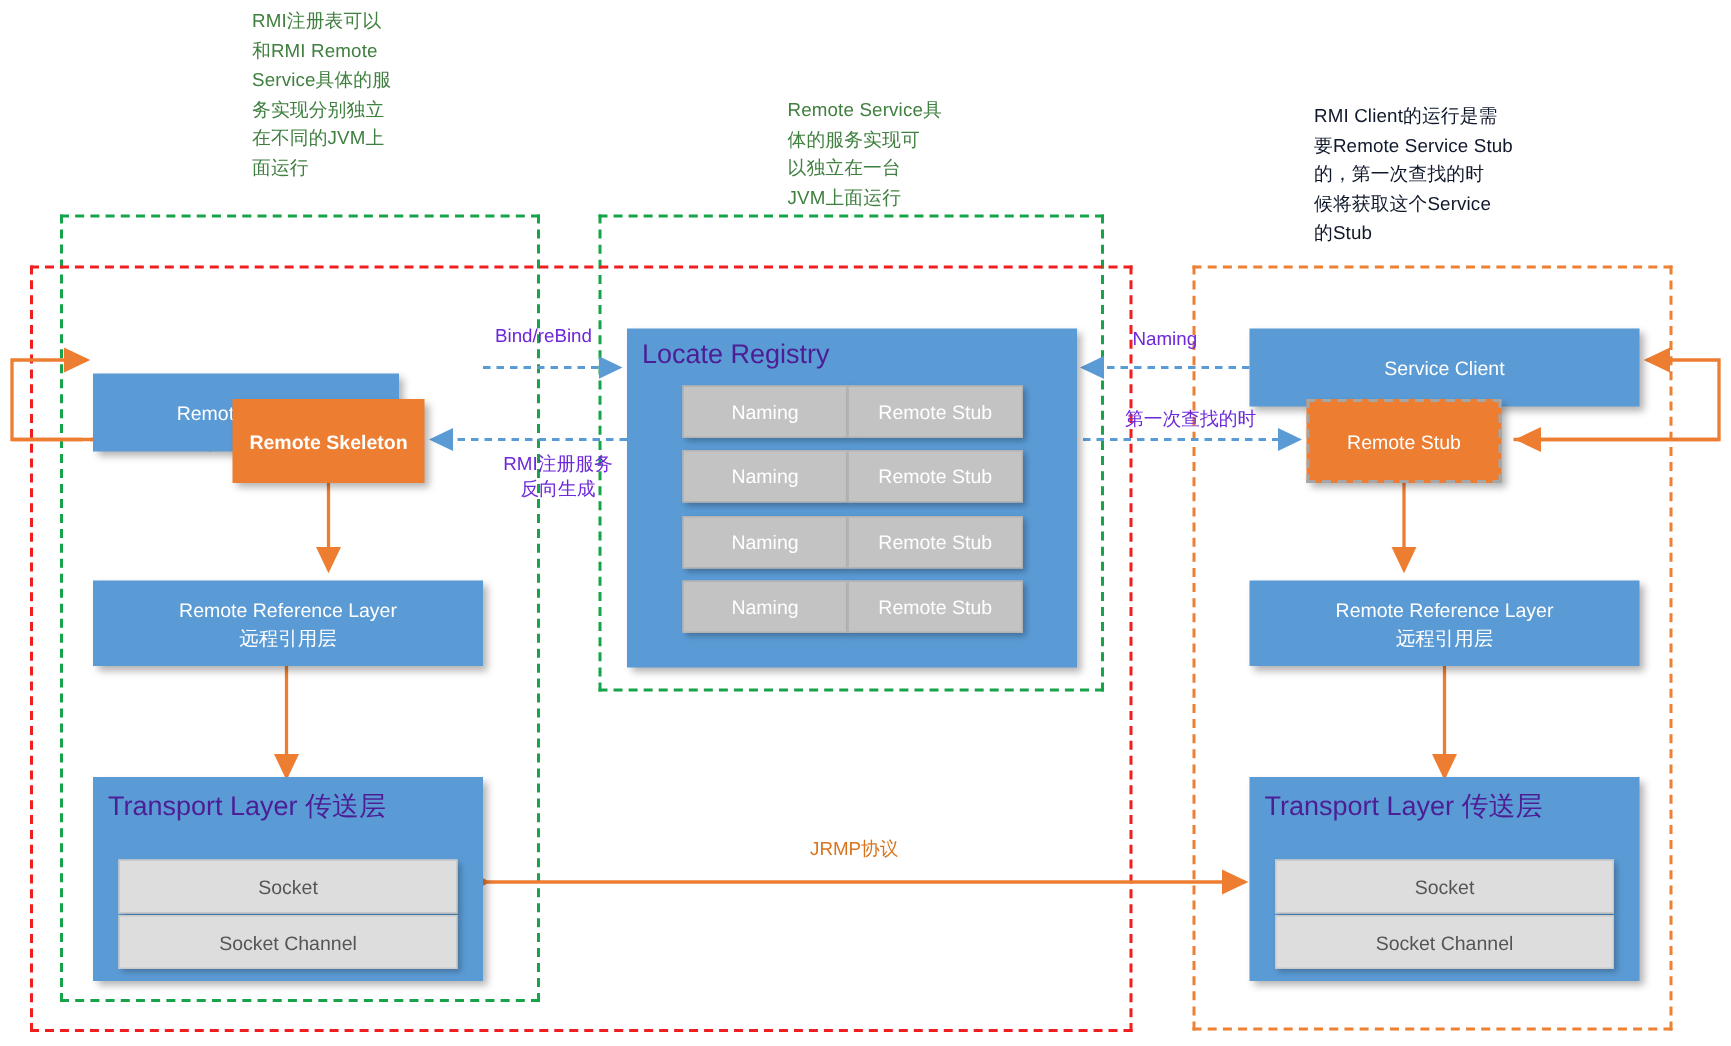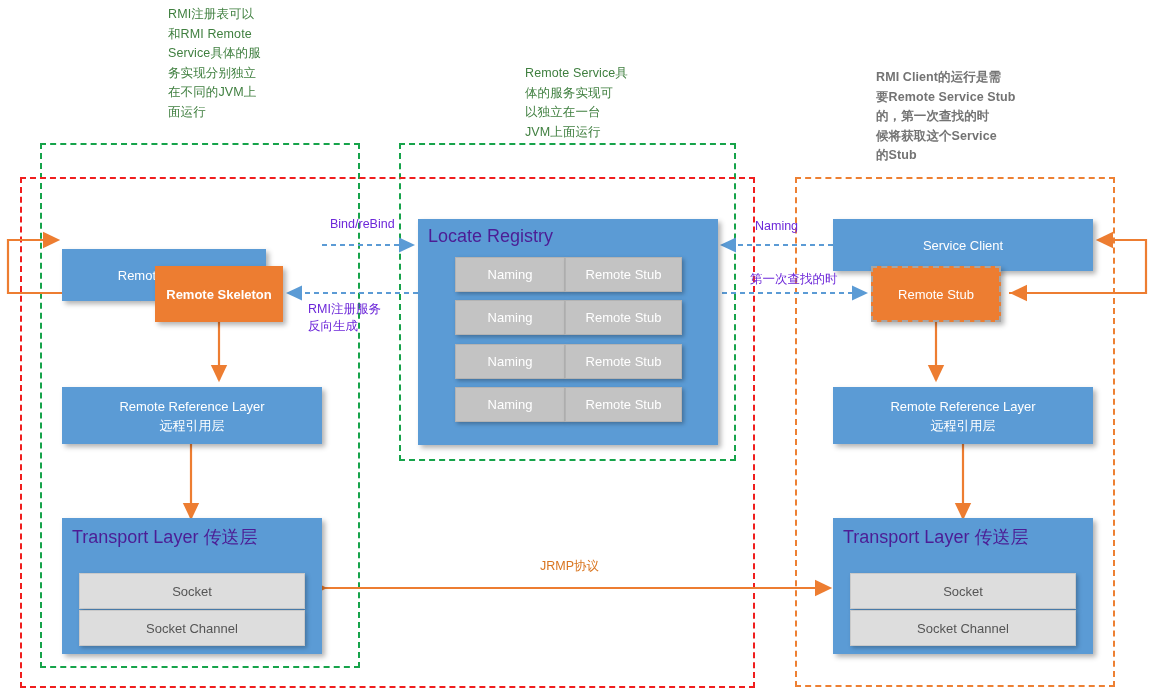--- a/index.html
+++ b/index.html
@@ -20,21 +20,21 @@
 
   
   .annot {
     position: absolute;
     font-size: 12.5px;
     line-height: 19.5px;
     white-space: pre-line;
     letter-spacing: 0.1px;
   }
   .annot-green { color: #3f7f3f; }
-  .annot-orange { color: #737373; font-weight: bold; }
+  .annot-orange { color: #0f172a; }
 
   
   .region {
     position: absolute;
     box-sizing: border-box;
     background: transparent;
   }
   .region-green { border: 2px dashed #16a34a; }
   .region-red   { border: 2px dashed #f01e1e; }
   .region-orange{ border: 2px dashed #ed8033; }
@@ -234,21 +234,21 @@
 远程引用层</div>
 
   <div class="bluebox" style="left:833px; top:518px; width:260px; height:136px;">
     <div class="hdr">Transport Layer 传送层</div>
   </div>
   <div class="graybox-dark" style="left:850px; top:557px; width:226px; height:36px;">Socket</div>
   <div class="graybox-dark" style="left:850px; top:594px; width:226px; height:36px;">Socket Channel</div>
 
   <div class="edgelabel label-blue" style="left:330px; top:216px;">Bind/reBind</div>
 
-  <div class="edgelabel label-blue" style="left:308px; top:301px; width:100px;">RMI注册服务
+  <div class="edgelabel label-blue" style="left:322px; top:301px; text-align:center; width:100px;">RMI注册服务
 反向生成</div>
 
   <div class="edgelabel label-blue" style="left:755px; top:218px;">Naming</div>
 
   <div class="edgelabel label-blue" style="left:750px; top:271px;">第一次查找的时</div>
 
   <div class="edgelabel label-orange" style="left:540px; top:558px;">JRMP协议</div>
 
 </div>
 

